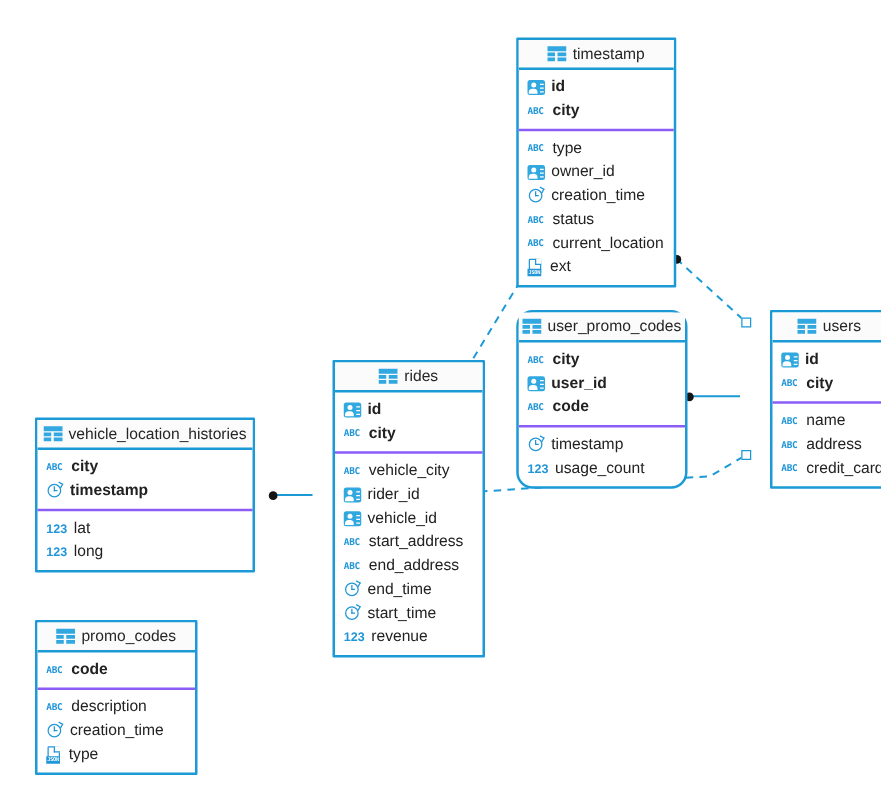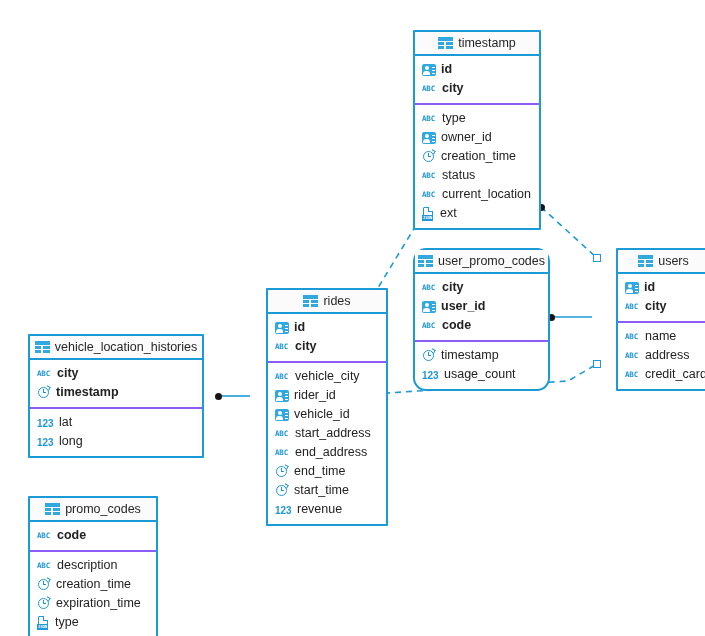--- a/index.html
+++ b/index.html
@@ -549,29 +549,20 @@
           <div class="col">
             <span class="ic ic-clock">
               <span class="ring"></span>
               <span class="hand-a"></span>
               <span class="hand-b"></span>
               <span class="tail"></span>
             </span>
             <span class="col-name">creation_time</span>
           </div>
           <div class="col">
-            <span class="ic ic-clock">
-              <span class="ring"></span>
-              <span class="hand-a"></span>
-              <span class="hand-b"></span>
-              <span class="tail"></span>
-            </span>
-            <span class="col-name">expiration_time</span>
-          </div>
-          <div class="col">
             <span class="ic ic-json">
               <span class="page"></span>
               <span class="fold"></span>
               <span class="tag">JSON</span>
             </span>
             <span class="col-name">type</span>
           </div>
         </div>
       </div>
     </div>

